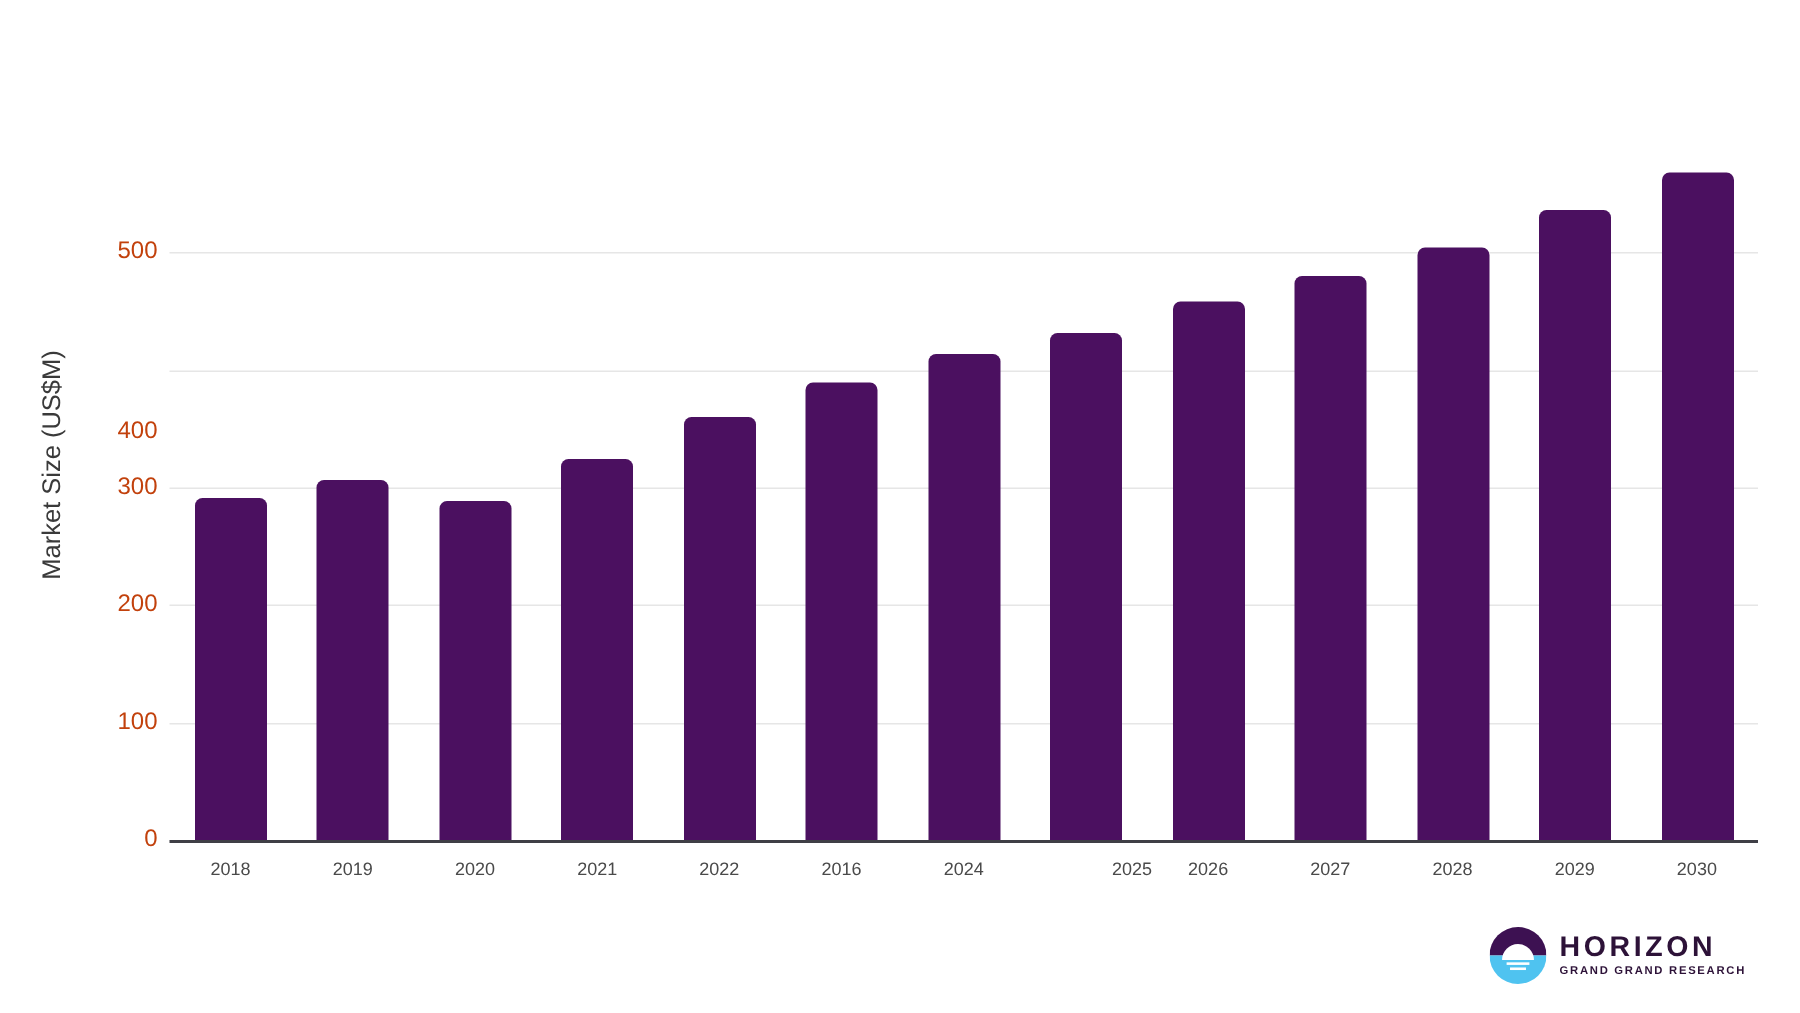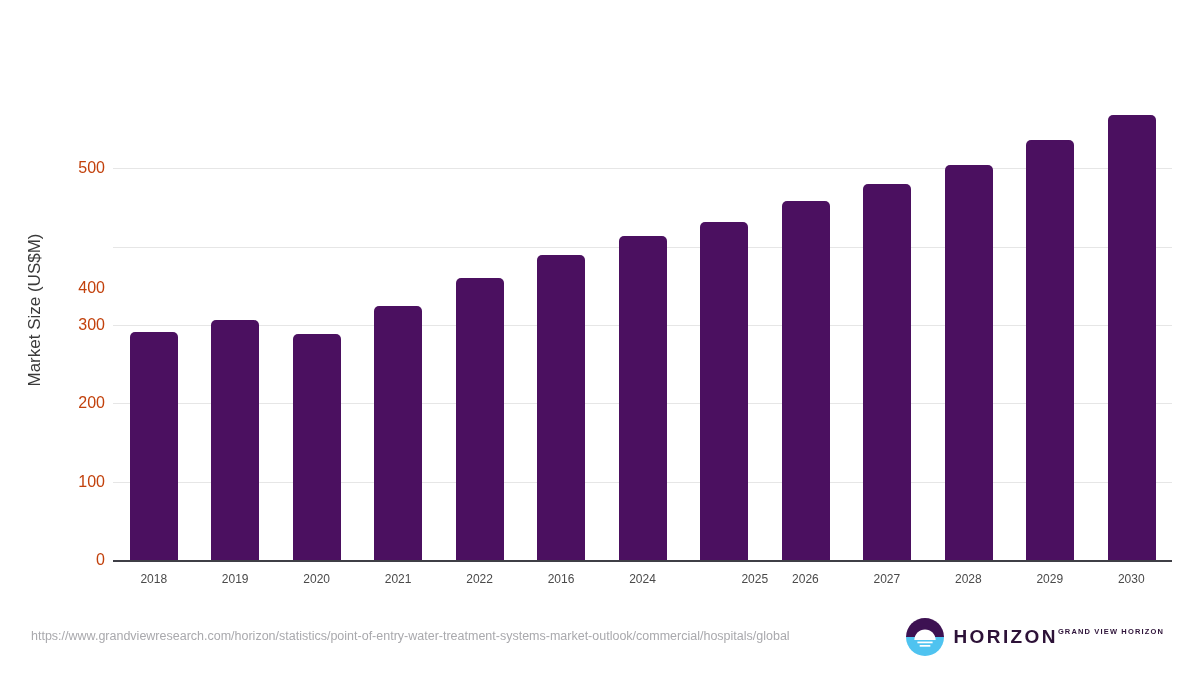--- a/index.html
+++ b/index.html
@@ -136,21 +136,21 @@
     align-items: center;
     gap: 9px;
   }
   #logo-mark {
     width: 38px;
     height: 38px;
     flex: none;
   }
   #logo-text {
     display: flex;
-    flex-direction: row;
+    flex-direction: column;
     justify-content: center;
   }
   #logo-name {
     font-size: 19px;
     font-weight: bold;
     letter-spacing: 2.4px;
     color: #2d1238;
     line-height: 20px;
   }
   #logo-tagline {
@@ -241,36 +241,35 @@
       <div class="xtick-label" style="left: 407.308px; width: 81.4615px;">2016</div>
       <div class="xtick-label" style="left: 488.769px; width: 81.4615px;">2024</div>
       <div class="xtick-label" style="left: 601px; width: 81.4615px;">2025</div>
       <div class="xtick-label" style="left: 651.692px; width: 81.4615px;">2026</div>
       <div class="xtick-label" style="left: 733.154px; width: 81.4615px;">2027</div>
       <div class="xtick-label" style="left: 814.615px; width: 81.4615px;">2028</div>
       <div class="xtick-label" style="left: 896.077px; width: 81.4615px;">2029</div>
       <div class="xtick-label" style="left: 977.538px; width: 81.4615px;">2030</div>
     </div>
 
-  <div id="source-url">https://www.grandviewresearch.com/horizon/statistics/point-of-entry-water-treatment-systems-market-outlook/commercial/hospitals/global</div>
 
   <div id="logo">
     <svg id="logo-mark" viewBox="0 0 100 100">
       <defs>
         <clipPath id="circ">
             <circle cx="50" cy="50" r="50"></circle>
           </clipPath>
       </defs>
       <g clip-path="url(#circ)">
         <rect x="0" y="0" width="100" height="50" fill="#3d1152"></rect>
         <rect x="0" y="50" width="100" height="50" fill="#4fc3f0"></rect>
         <path d="M22,58 A28,28 0 0 1 78,58 Z" fill="#ffffff"></path>
         <rect x="30" y="62" width="40" height="4.5" fill="#ffffff"></rect>
         <rect x="36" y="71" width="28" height="4.5" fill="#ffffff"></rect>
       </g>
     </svg>
     <div id="logo-text">
       <div id="logo-name">HORIZON</div>
-      <div id="logo-tagline">GRAND VIEW HORIZON</div>
+      <div id="logo-tagline">GRAND GRAND RESEARCH</div>
     </div>
   </div>
 
 </div>
 
 </body></html>

